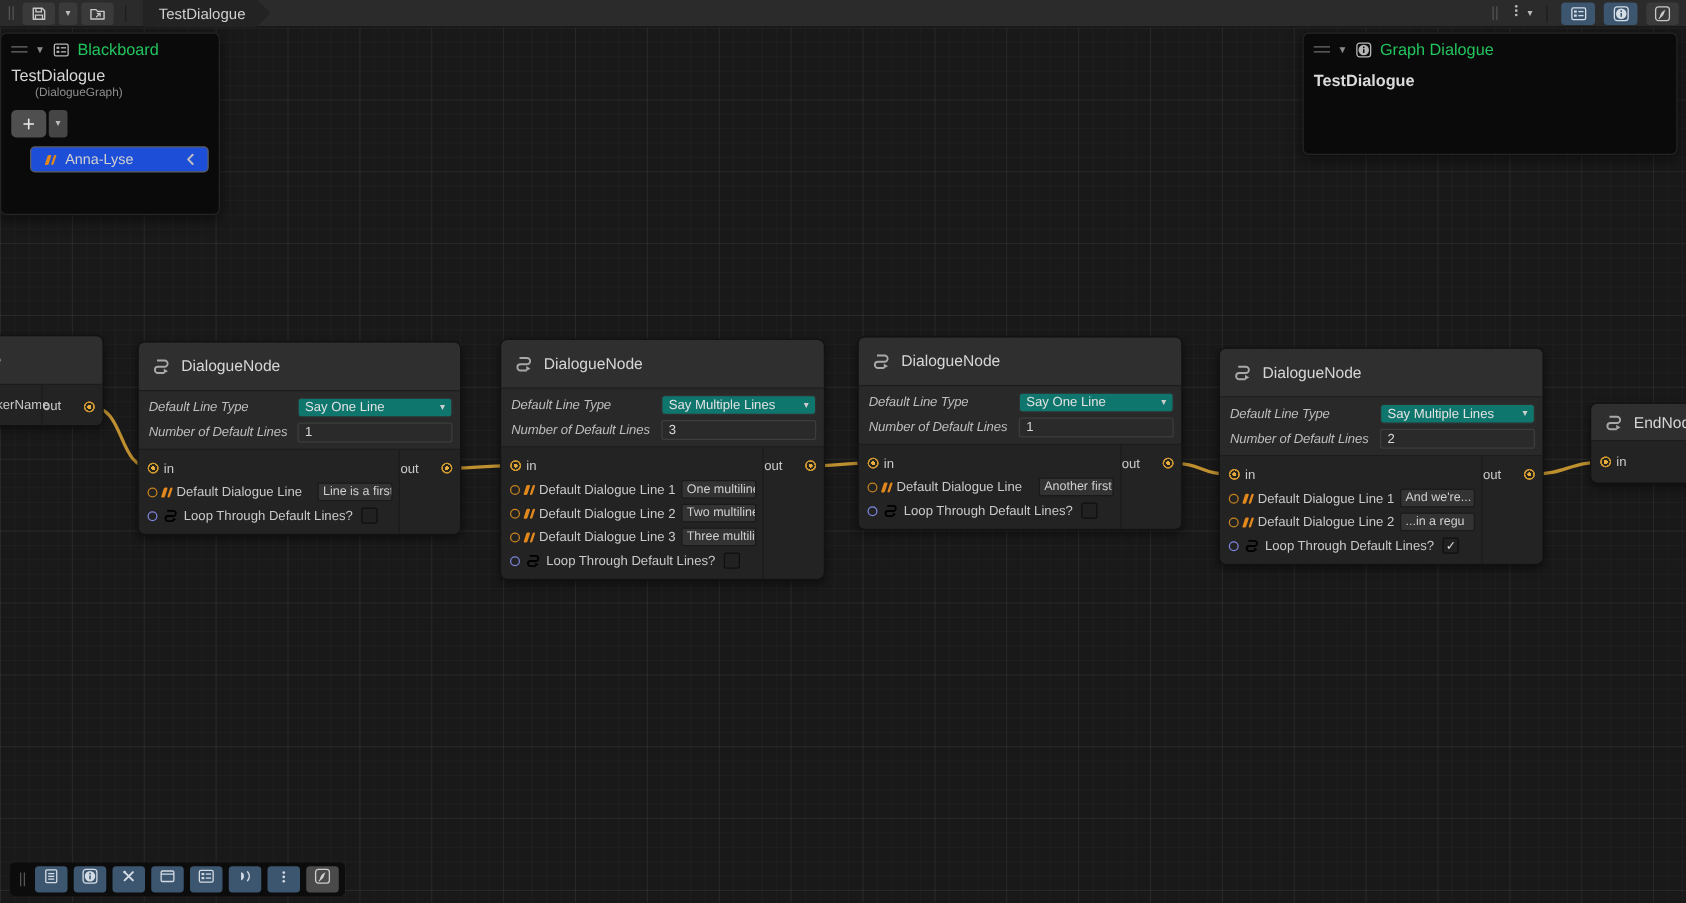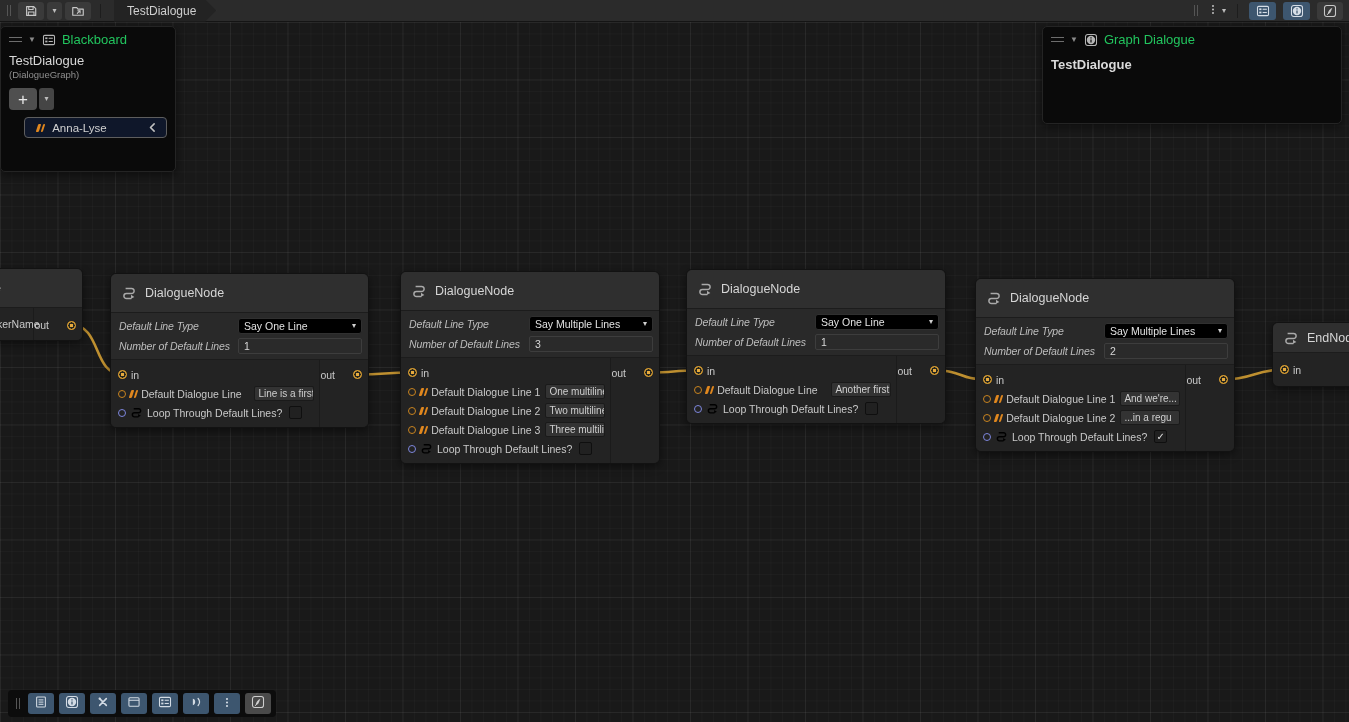--- a/index.html
+++ b/index.html
@@ -42,21 +42,21 @@
   .node { position:absolute; z-index:2; background:#232323; border:1px solid #121212;
     border-radius:6px; box-shadow:0 3px 8px rgba(0,0,0,.45); overflow:hidden; }
   .node-title { height:39px; background:#2f2f2f; display:flex; align-items:center;
     padding:0 10px; gap:8px; border-bottom:1px solid #1c1c1c; }
   .node-title .ntitle { color:#d6d6d6; font-size:12.5px; white-space:nowrap; }
   .nicon { color:#a9a9a9; display:flex; }
   .node-props { background:#292929; padding:4px 6px 5px 8px; border-bottom:1px solid #1c1c1c;
     display:flex; flex-direction:column; gap:3px; }
   .prop-row { display:flex; align-items:center; height:17px; }
   .plabel { flex:1 1 auto; color:#bdbdbd; font-size:10.5px; letter-spacing:-.1px; white-space:nowrap; overflow:hidden;font-style:italic; }
-  .dropdown { width:124px; height:16px; flex:0 0 auto; background:#000000; border:1px solid #303030;
+  .dropdown { width:124px; height:16px; flex:0 0 auto; background:#0f766e; border:1px solid #303030;
     border-radius:3px; display:flex; align-items:center; padding:0 5px; color:#e2e2e2; font-size:10.5px; }
   .dropdown .ddval { flex:1; white-space:nowrap; overflow:hidden; }
   .dropdown .dd-arrow { color:#cncnc; color:#cfcfcf; }
   .numfield { width:124px; height:16px; flex:0 0 auto; background:#2a2a2a; border:1px solid #3d3d3d;
     border-radius:2px; color:#d8d8d8; font-size:10.5px; line-height:14px; padding:0 5px; }
   .node-ports { background:#232323; display:flex; }
   .ports-left { flex:1 1 auto; padding:5px 0 5px 0; min-width:0; }
   .ports-right { flex:0 0 38px; border-left:1px solid #1b1b1b; padding:5px 6px 0 0; }
   .ports-right.wide { flex:0 0 45px; }
   .port-row { display:flex; align-items:center; height:19px; padding-left:7px; gap:4px; }
@@ -83,27 +83,27 @@
     border-radius:5px; box-shadow:0 3px 10px rgba(0,0,0,.5); }
   .panel-header { display:flex; align-items:center; gap:6px; padding:5px 8px 4px 8px; }
   .hamburger { display:flex; flex-direction:column; gap:3px; width:13px; }
   .hamburger i { display:block; height:1px; background:#6d6d6d; }
   .collapse { font-size:8px; color:#8a8a8a; line-height:1; }
   .panel-title { color:#22c55e; font-size:13px; white-space:nowrap; }
   .picon { color:#b5b5b5; display:flex; }
   #blackboard { left:0; top:4px; width:176px; height:146px; }
   .bb-sub { padding:2px 8px 0 8px; }
   .bb-name { color:#d8d8d8; font-size:13px; }
-  .bb-type { color:#8f8f8f; font-size:9.5px; margin-top:1px; }
+  .bb-type { color:#8f8f8f; font-size:9.5px; margin-top:1px;margin-left:19px; }
   .bb-addrow { display:flex; gap:2px; padding:8px 8px 0 8px; align-items:center; }
   .add-btn { width:28px; height:22px; background:#4f4f4f; border-radius:4px; color:#e8e8e8;
     font-size:17px; display:flex; align-items:center; justify-content:center; line-height:1; }
   .add-dd { width:15px; height:22px; background:#454545; border-radius:3px; display:flex;
     align-items:center; justify-content:center; }
-  .bb-pill { margin:7px 8px 0 23px; height:21px; border:1px solid #5e5e5e; background:#0f172a;
+  .bb-pill { margin:7px 8px 0 23px; height:21px; border:1px solid #5e5e5e; background:#1d4ed8;
     border-radius:4px; display:flex; align-items:center; gap:8px; padding:0 8px 0 12px; }
   .bb-pill .pill-label { flex:1; color:#d0d0d0; font-size:11.5px; white-space:nowrap; overflow:hidden; }
   .pill-chev { color:#c0c0c0; display:flex; }
   #inspector { left:1042px; top:4px; width:300px; height:98px; }
   .gi-name { padding:6px 8px; color:#dadada; font-size:13px; font-weight:bold; }
 
   
   #bottombar { position:absolute; z-index:6; left:8px; top:668px; width:268px; height:27px;
     background:#0c0c0c; border-radius:4px; display:flex; align-items:center; gap:5px; padding:0 5px; }
   .bb-btn { width:27px; height:21px; border-radius:3px; display:flex; align-items:center;

